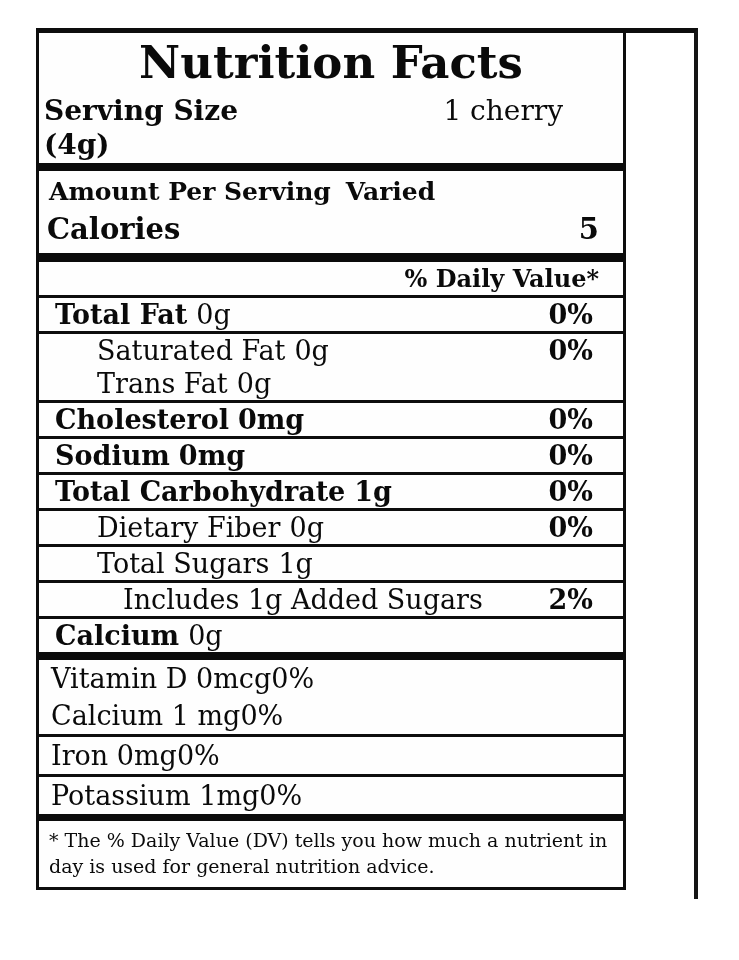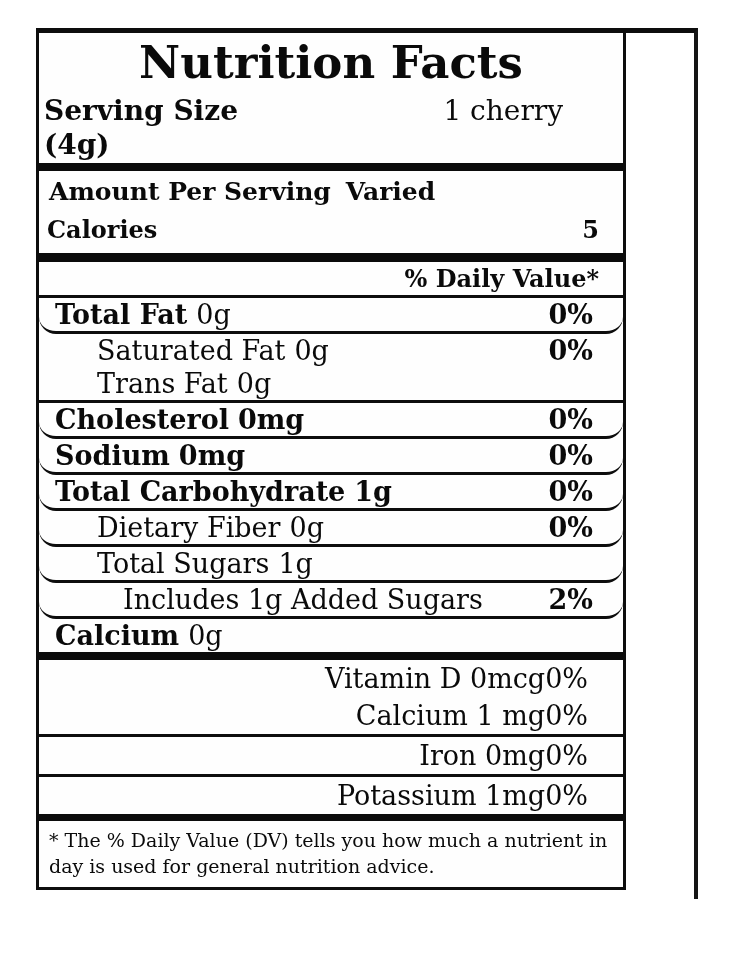--- a/index.html
+++ b/index.html
@@ -31,32 +31,32 @@
   
   .hdr{padding:2px 0 2px;}
   .title{font-weight:bold;font-size:45px;line-height:56px;text-align:center;}
   .srow{display:flex;justify-content:space-between;font-size:28px;line-height:35px;padding:2px 60px 0 5px;}
   .sweight{font-size:28px;font-weight:bold;line-height:33px;padding-left:5px;}
   
   .amt{padding:5px 0 2px;}
   .aps{font-size:25px;line-height:32px;padding-left:10px;}
   .aps .v{font-weight:bold;margin-left:15px;}
   .cal{display:flex;justify-content:space-between;align-items:flex-end;
-       font-size:24px;font-weight:bold;line-height:43px;padding:0 24px 0 8px;}
+       font-size:29px;font-weight:bold;line-height:43px;padding:0 24px 0 8px;}
   
   .dvh{text-align:right;font-weight:bold;font-size:24px;line-height:33px;padding-right:24px;}
   
-  .row{display:flex;justify-content:space-between;font-size:27px;line-height:33px;border-radius:17px;}
+  .row{display:flex;justify-content:space-between;font-size:27px;line-height:33px;}
   .row .pct{font-weight:bold;padding-right:30px;white-space:nowrap;}
   .row .amtx{margin-left:9px;}
   .lvl0{padding-left:16px;}
   .lvl1{padding-left:58px;}
   .lvl2{padding-left:84px;}
   
-  .vrow{display:flex;justify-content:flex-end;font-size:27px;line-height:37px;font-weight:normal;}
+  .vrow{display:flex;justify-content:flex-start;font-size:27px;line-height:37px;font-weight:normal;}
   .vrow .nm{padding-left:12px;}
   .vrow .pct{padding-right:35px;font-weight:normal;}
   
   .foot{font-size:19px;line-height:26px;padding:6px 8px 8px 10px;}
   .foot div{white-space:nowrap;overflow:hidden;}
 </style>
 </head>
 <body>
 
 <div class="wrap">

